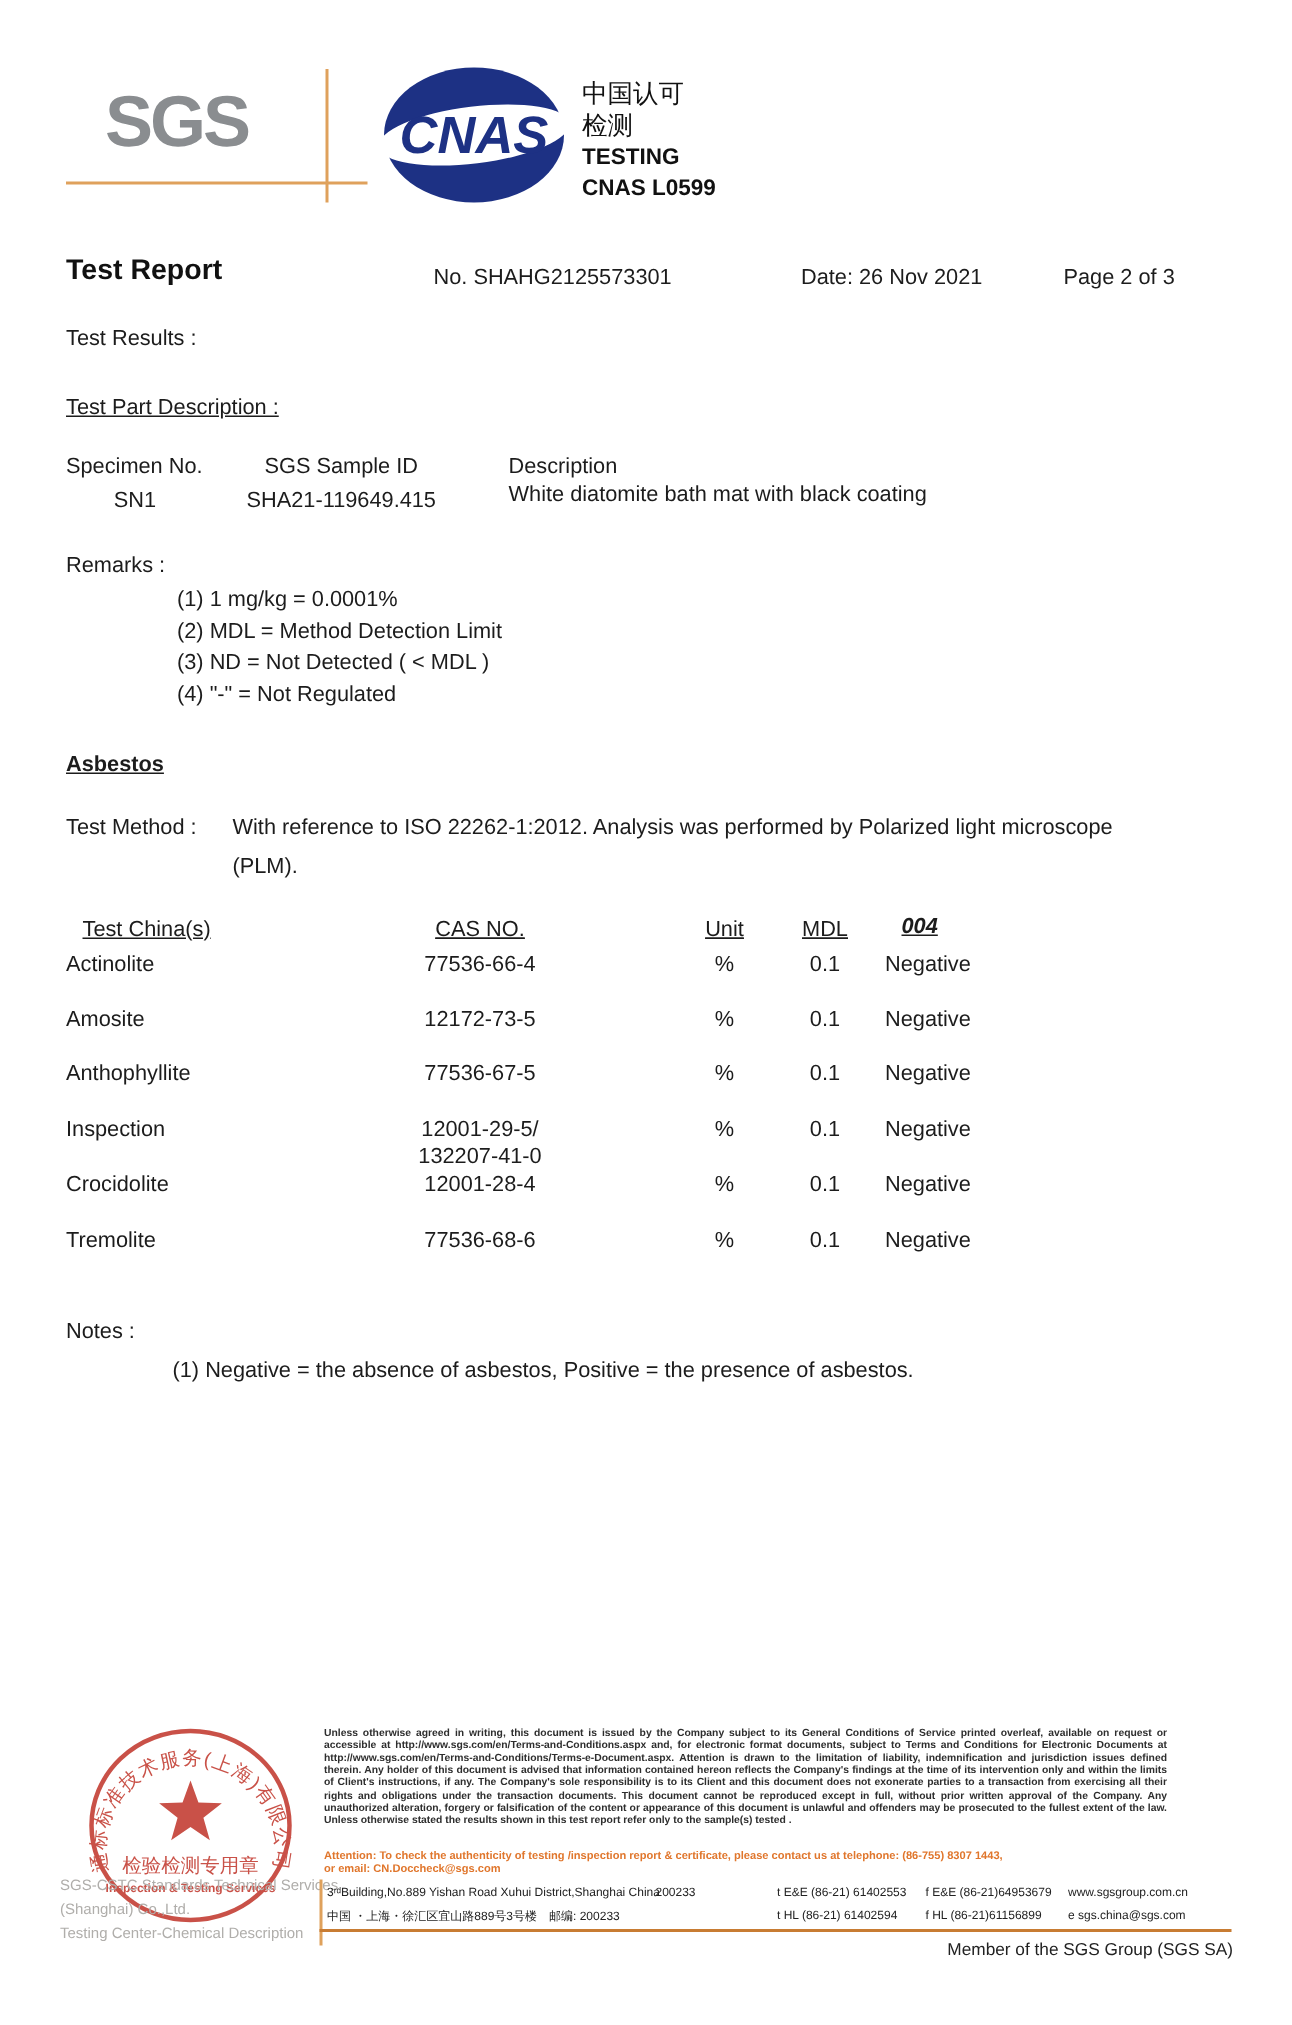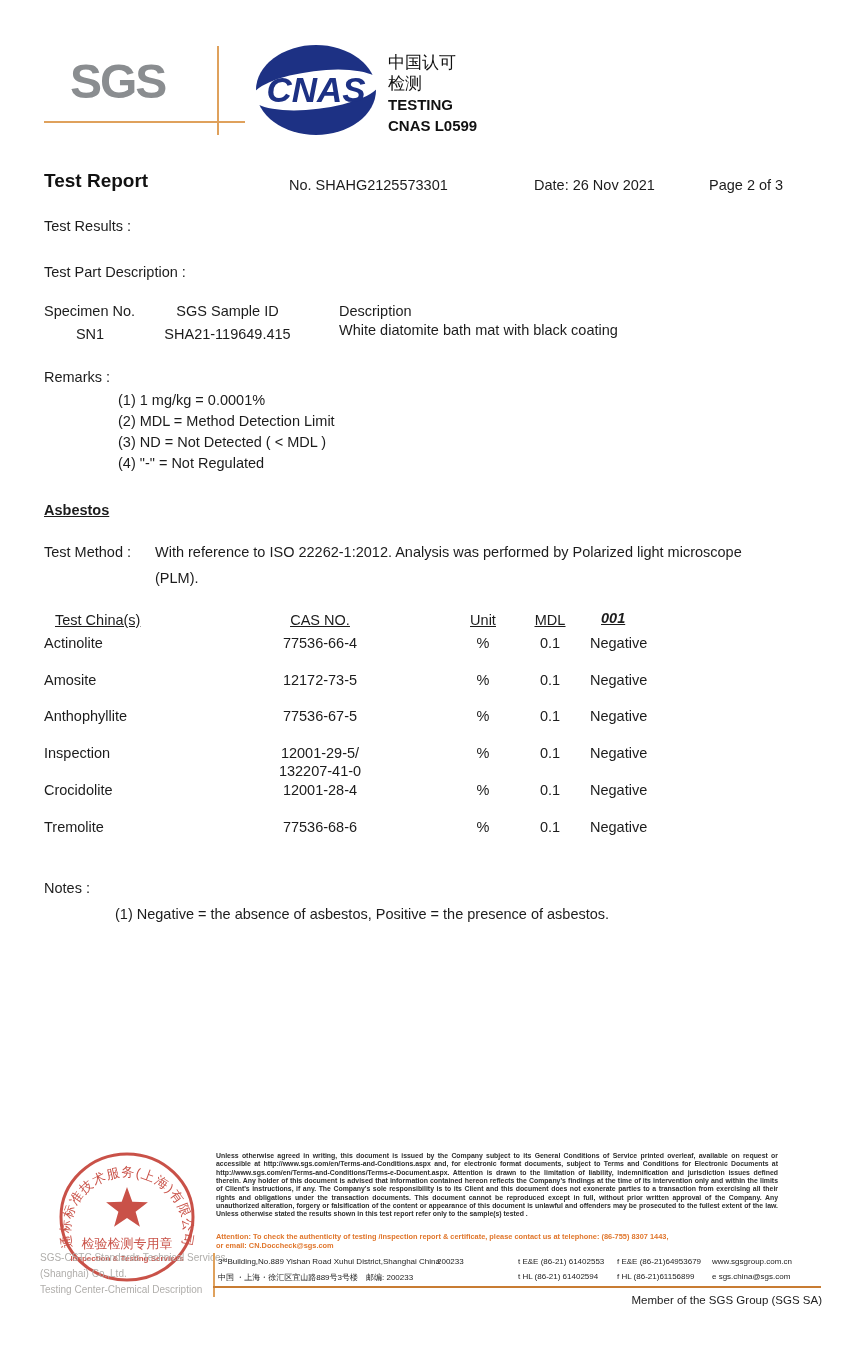--- a/index.html
+++ b/index.html
@@ -4,21 +4,21 @@
 <style>
   * { margin:0; padding:0; box-sizing:border-box; }
   html,body { background:#ffffff; }
   body { font-family:"Liberation Sans", sans-serif; color:#1c1c1c; }
   .page {
     position:relative; width:861px; height:1350px; background:#fff;
     overflow:hidden;
   }
   .abs { position:absolute; }
   .body-text { font-size:14.5px; color:#1c1c1c; }
-  .underline { }
+  .underline { text-decoration:underline; }
   .center { text-align:center; }
 
   
   .sgs-logo {
     left:70px; top:42px; font-size:48px; font-weight:bold; color:#8a8d90;
     letter-spacing:-2px; line-height:80px;
   }
   .cross-h { left:44px; top:121px; width:201px; height:2px; background:#dfa15c; }
   .cross-v { left:217px; top:46px; width:2px; height:89px; background:#dfa15c; }
   .cnas-logo { left:253px; top:44px; }
@@ -138,21 +138,21 @@
   <div class="abs body-text asbestos">Asbestos</div>
   <div class="abs body-text tm-label">Test Method :</div>
   <div class="abs body-text tm-line1">With reference to ISO 22262-1:2012. Analysis was performed by Polarized light microscope</div>
   <div class="abs body-text tm-line2">(PLM).</div>
 
   <div class="rt-head">
     <div class="abs body-text h-item" style="top:612px;">Test China(s)</div>
     <div class="abs body-text col-cas" style="top:612px;"><span>CAS NO.</span></div>
     <div class="abs body-text col-unit" style="top:612px;"><span>Unit</span></div>
     <div class="abs body-text col-mdl" style="top:612px;"><span>MDL</span></div>
-    <div class="abs body-text h-001" style="top:610px;">001</div>
+    <div class="abs body-text h-001" style="top:610px;">004</div>
   </div>
 
   <div>
     <div class="abs body-text col-item" style="top:635px;">Actinolite</div>
     <div class="abs body-text col-cas" style="top:635px;">77536-66-4</div>
     <div class="abs body-text col-unit" style="top:635px;">%</div>
     <div class="abs body-text col-mdl" style="top:635px;">0.1</div>
     <div class="abs body-text col-res" style="top:635px;">Negative</div>
   </div>
   <div>

